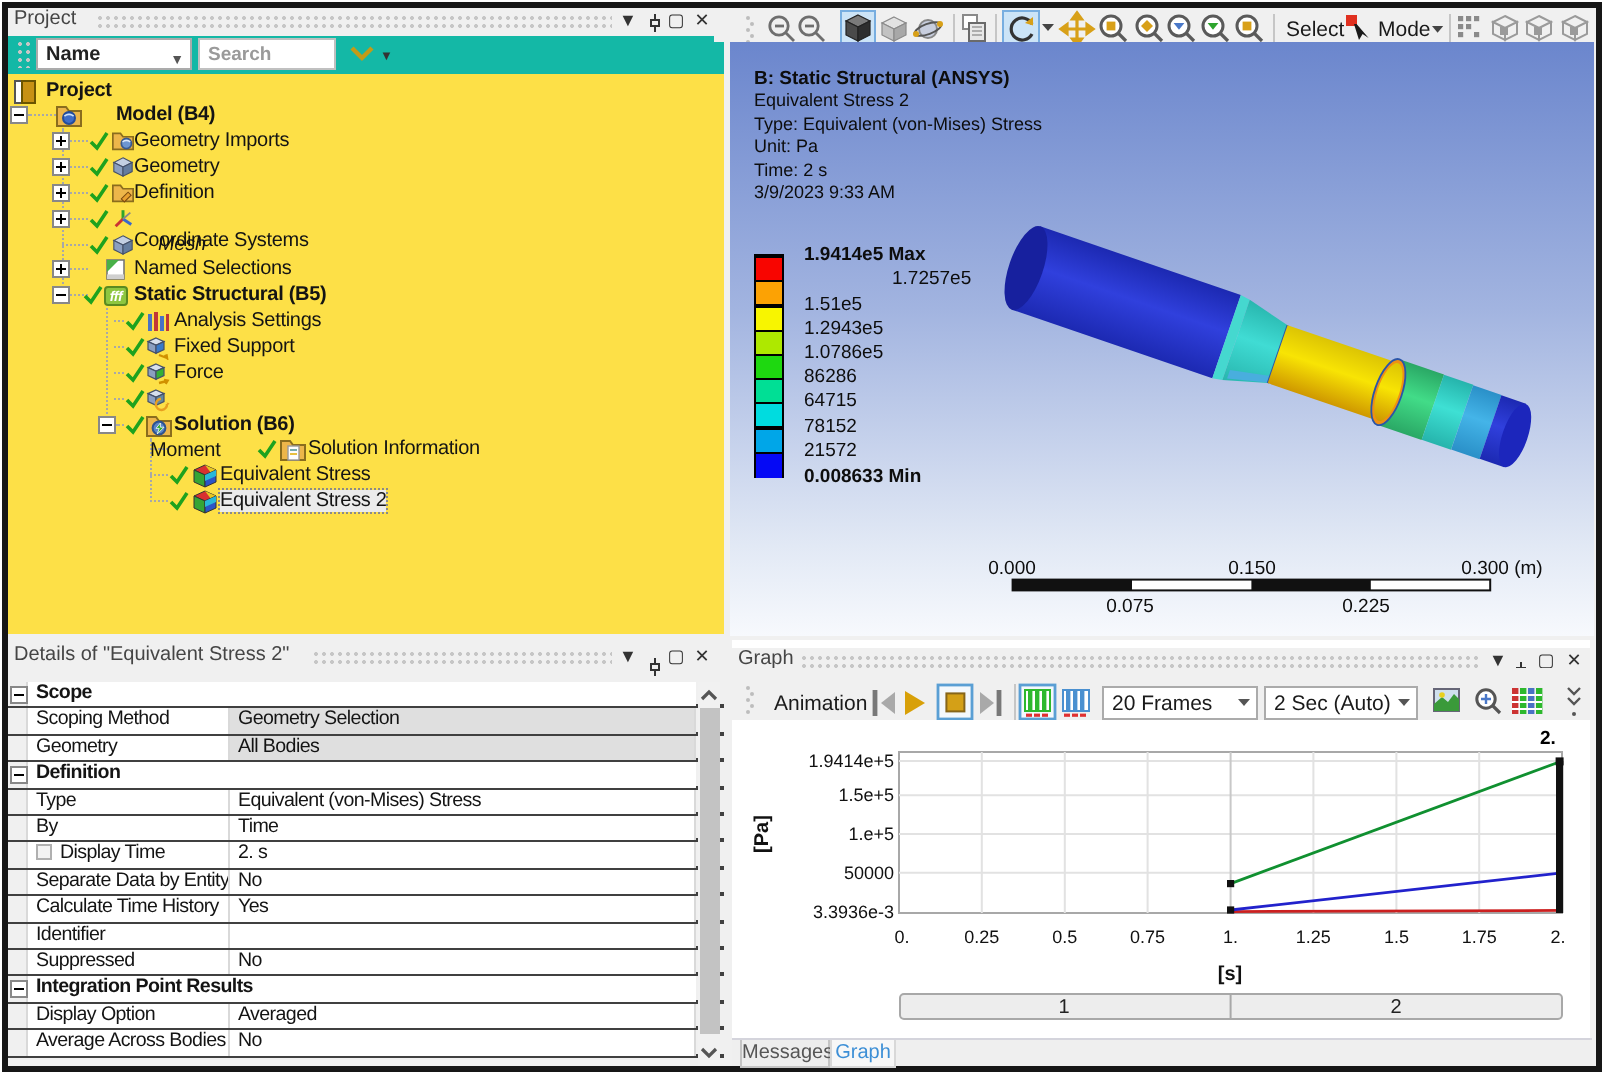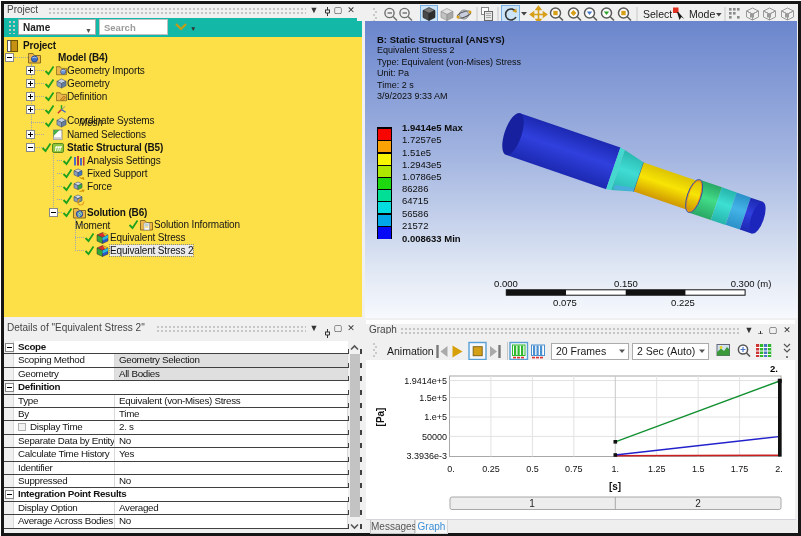--- a/index.html
+++ b/index.html
@@ -20,21 +20,21 @@
 .trow .lbl { position:absolute; top:0; }
 .ebox { position:absolute; width:9px; height:9px; top:2px; background:#fff; border:1px solid #888; }
 .ebox i { position:absolute; left:1px; top:3px; width:5px; height:1px; background:#000; }
 .ebox u { position:absolute; left:3px; top:1px; width:1px; height:5px; background:#000; }
 .vline { position:absolute; width:1px; border-left:1px dotted #a8a8a8; }
 .hdash { position:absolute; height:1px; border-top:1px dotted #a8a8a8; top:6px;}
 .b { font-weight:bold; }
 svg { display:block; }
 .vtitle { font-size:9px; color:#0d0d0d; height:11.4px; line-height:11.4px; white-space:nowrap;}
 .lglbl { position:absolute; left:37px; font-size:9.5px; color:#0d0d0d; height:12px; line-height:12px; white-space:nowrap;}
-.drow { position:absolute; left:0; width:358px; height:13.4px; font-size:9.8px; letter-spacing:-0.3px; line-height:12.4px; color:#141414; border-bottom:5px solid #404040;}
+.drow { position:absolute; left:0; width:358px; height:13.4px; font-size:9.8px; letter-spacing:-0.3px; line-height:12.4px; color:#141414; border-bottom:2px solid #404040;}
 .drow .nm { position:absolute; left:10px; width:101px; height:12.4px; background:#fff; padding-left:4px; border-right:1px solid #d9d9d9; overflow:hidden; white-space:nowrap;}
 .drow .vl { position:absolute; left:111px; width:232.5px; height:12.4px; background:#fff; padding-left:4px; border-right:1px solid #d9d9d9; overflow:hidden; white-space:nowrap;}
 .drow .vl.g { background:#dfdfdf; }
 .drow.cat .nm { font-weight:bold; width:333.5px; border-right:none;}
 .dstrip { position:absolute; left:0px; width:10px; height:12.4px; background:#f0f0f0; border-right:1px solid #d9d9d9;}
 </style>
 </head>
 <body>
 <div id="root">
 <div class="frame"></div>
@@ -471,27 +471,27 @@
     <div class="abs" style="left:0px; top:13.4px; width:13px; height:11px; background:#fca204;"></div>
     <div class="abs" style="left:0px; top:25.6px; width:13px; height:11px; background:#f8f500;"></div>
     <div class="abs" style="left:0px; top:37.8px; width:13px; height:11px; background:#aee800;"></div>
     <div class="abs" style="left:0px; top:50.0px; width:13px; height:11px; background:#1ed810;"></div>
     <div class="abs" style="left:0px; top:62.2px; width:13px; height:11px; background:#00df95;"></div>
     <div class="abs" style="left:0px; top:74.4px; width:13px; height:11px; background:#00dcdf;"></div>
     <div class="abs" style="left:0px; top:86.6px; width:13px; height:11px; background:#00a6e8;"></div>
     <div class="abs" style="left:0px; top:98.8px; width:13px; height:12px; background:#0509f5;"></div>
   </div>
   <div class="lglbl b" style="top:101px;">1.9414e5 Max</div>
-  <div class="lglbl" style="top:113px;">1.7257e5</div>
+  <div class="lglbl" style="top:113px;margin-left:44px;">1.7257e5</div>
   <div class="lglbl" style="top:126px;">1.51e5</div>
   <div class="lglbl" style="top:138px;">1.2943e5</div>
   <div class="lglbl" style="top:150px;">1.0786e5</div>
   <div class="lglbl" style="top:162px;">86286</div>
   <div class="lglbl" style="top:174px;">64715</div>
-  <div class="lglbl" style="top:187px;">56586</div>
+  <div class="lglbl" style="top:187px;">78152</div>
   <div class="lglbl" style="top:199px;">21572</div>
   <div class="lglbl b" style="top:212px;">0.008633 Min</div>
   <svg class="abs" id="ruler" style="left:6px; top:256px;" width="426" height="36" viewBox="0 0 426 36">
     <text x="135" y="10" font-size="9.5" text-anchor="middle" fill="#0d0d0d">0.000</text>
     <text x="255" y="10" font-size="9.5" text-anchor="middle" fill="#0d0d0d">0.150</text>
     <text x="380" y="10" font-size="9.5" text-anchor="middle" fill="#0d0d0d">0.300 (m)</text>
     <rect x="135.3" y="12.8" width="238.8" height="5.4" fill="#fff" stroke="#111" stroke-width="1"></rect>
     <rect x="135.3" y="12.8" width="59.7" height="5.4" fill="#111"></rect>
     <rect x="254.7" y="12.8" width="59.7" height="5.4" fill="#111"></rect>
     <text x="194" y="29" font-size="9.5" text-anchor="middle" fill="#0d0d0d">0.075</text>

